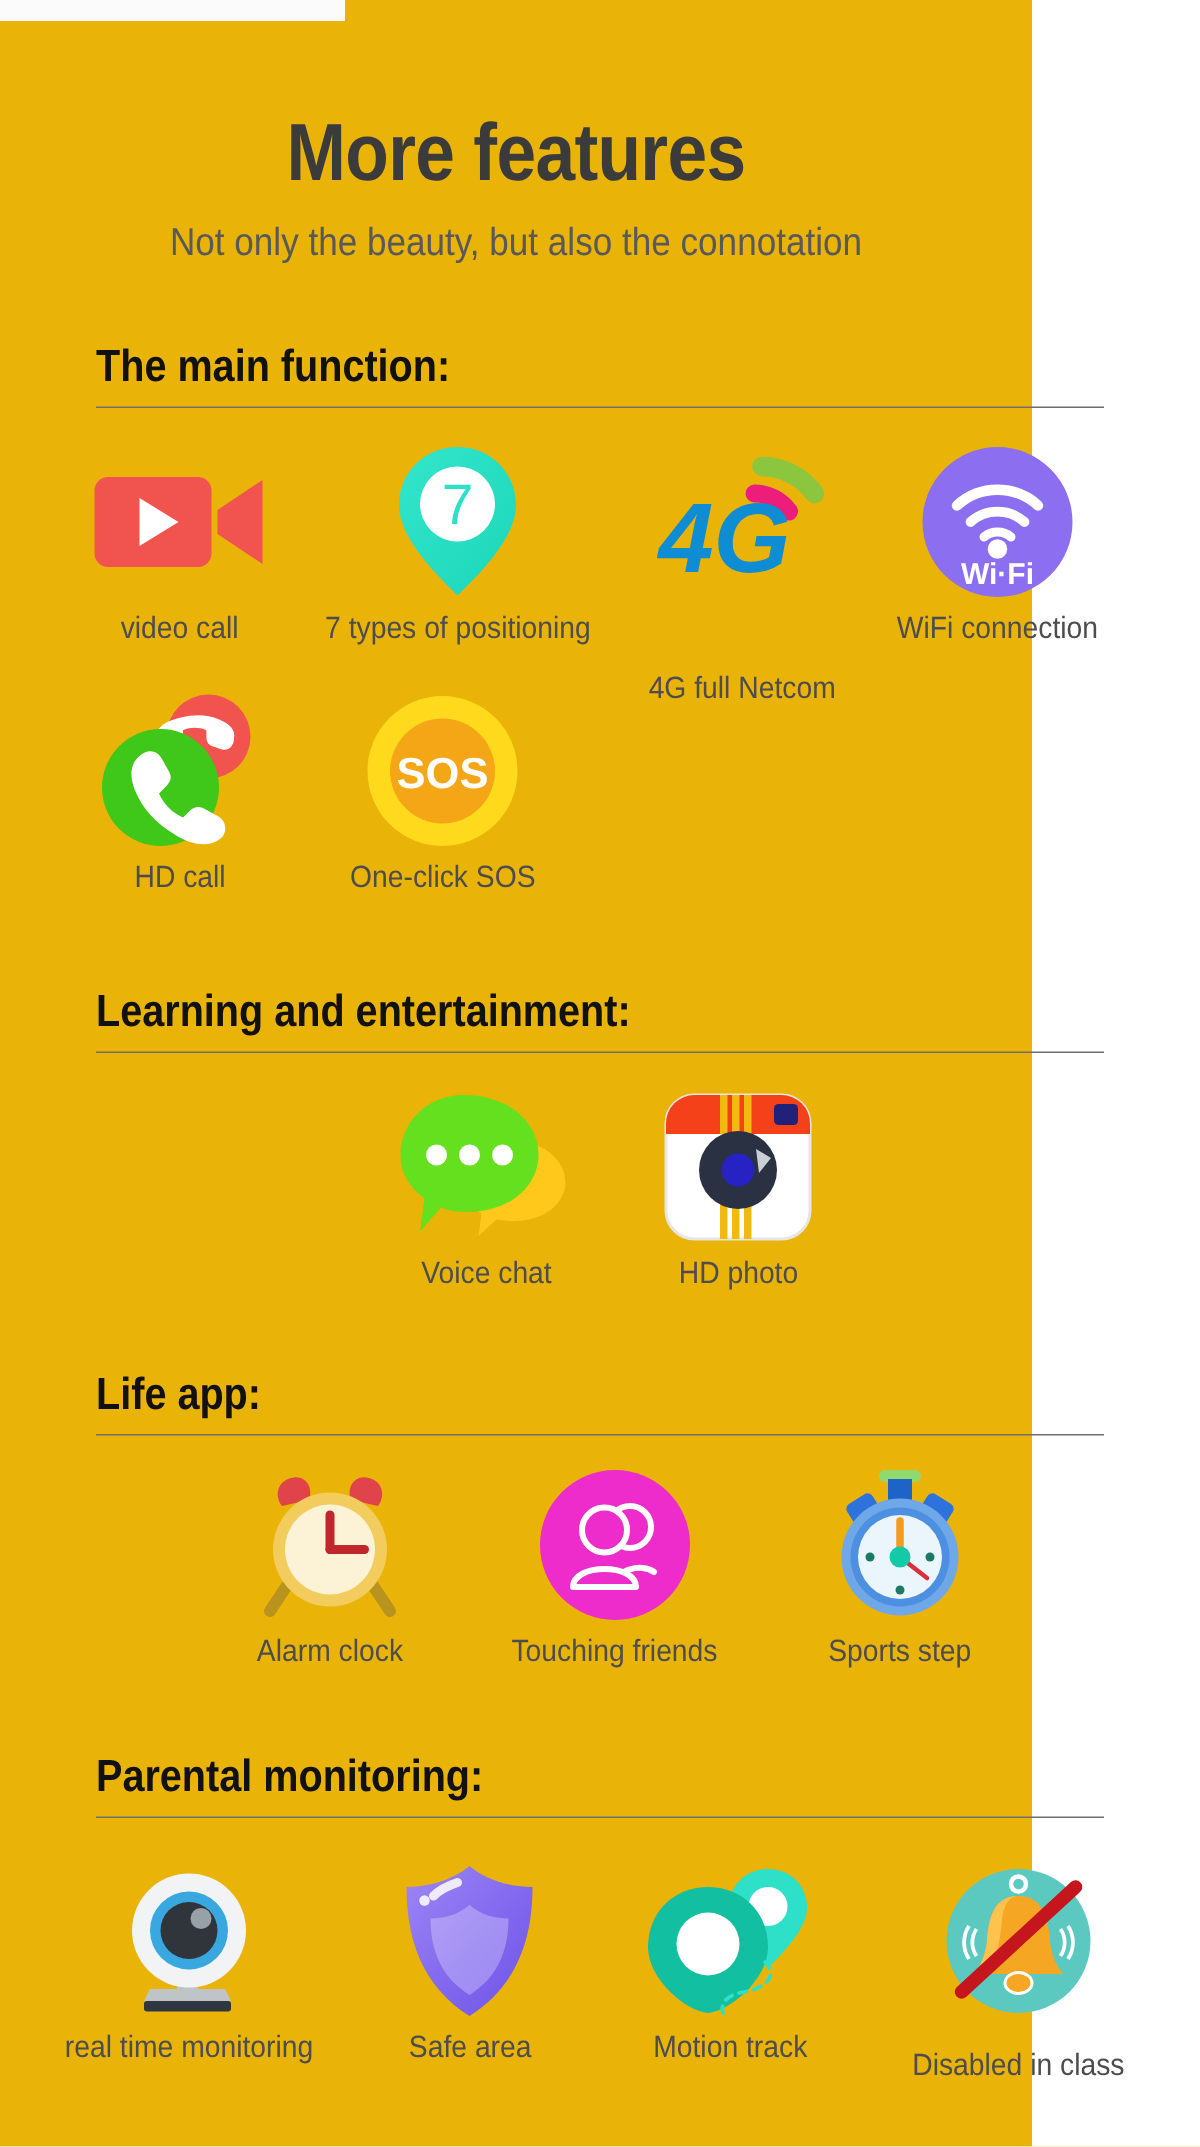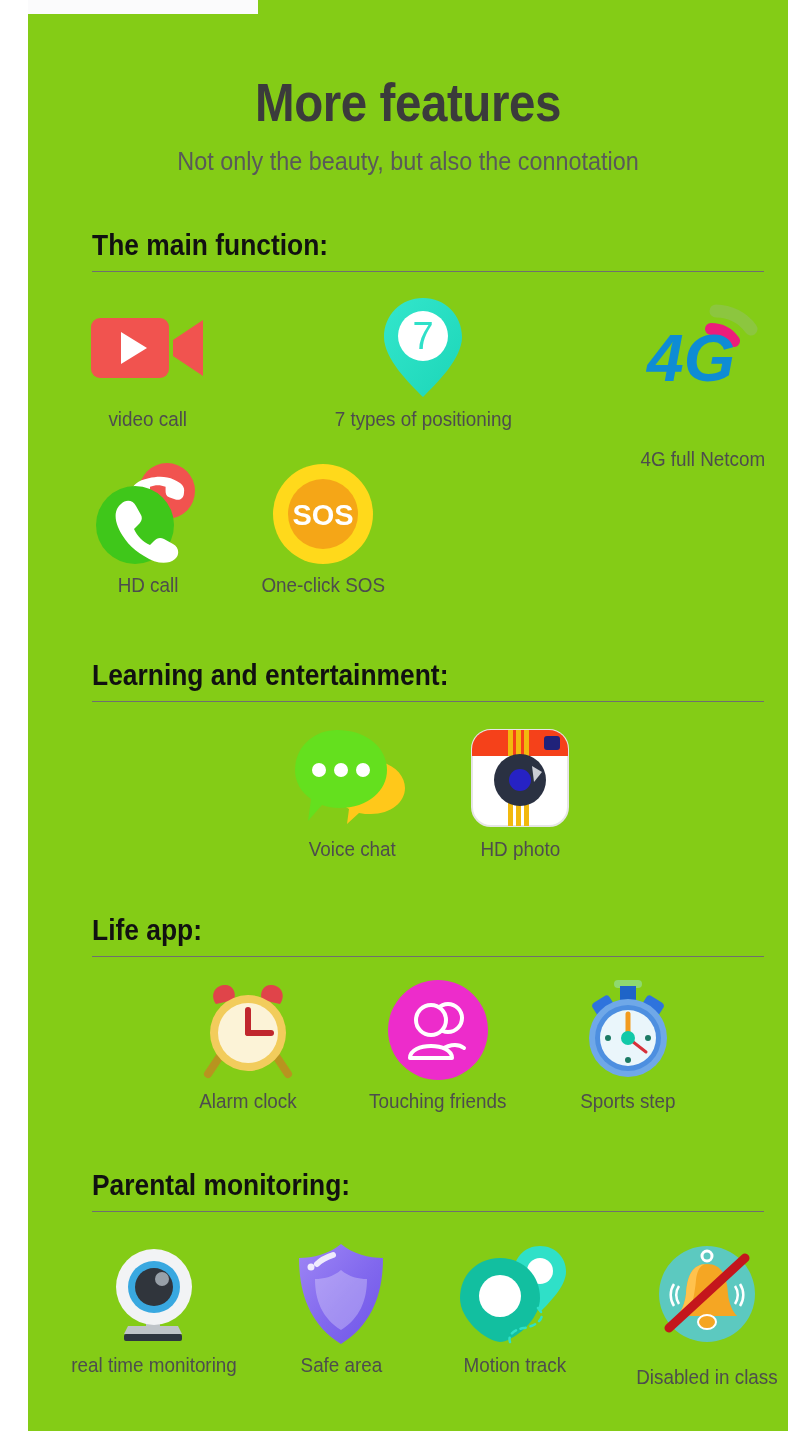--- a/index.html
+++ b/index.html
@@ -8,26 +8,25 @@
     background: #ffffff;
   }
   body {
     width: 800px;
     height: 1431px;
     position: relative;
     font-family: "Liberation Sans", sans-serif;
     overflow: hidden;
   }
   .page {
-    width: 760px;
+    width: 688px;
     height: 1431px;
     position: relative;
-    background: #84cc16;
+    background: #eab308;
     box-sizing: border-box;
-    margin-left: 28px;
   }
   .corner-tint {
     position: absolute;
     left: 0; top: 0;
     width: 230px; height: 14px;
     background: #fbfbfc;
   }
 
   
   .header {
@@ -159,20 +158,33 @@
       <div class="icon-box">
         <svg width="124" height="90" viewBox="0 0 124 90">
           <path d="M75 8 A44 44 0 0 1 110 26" stroke="#8CC63F" stroke-width="13" fill="none" stroke-linecap="round"></path>
           <path d="M70 26 A28 28 0 0 1 93 38" stroke="#EC1D7B" stroke-width="12" fill="none" stroke-linecap="round"></path>
           <text x="6" y="78" font-family="'Liberation Sans', sans-serif" font-size="66" font-weight="bold" font-style="italic" fill="#0E8CD4">4G</text>
         </svg>
       </div>
       <div class="cell-label">4G full Netcom</div>
     </div>
 
+    <div class="cell" style="width:170px;">
+      <div class="icon-box">
+        <svg width="104" height="104" viewBox="0 0 104 104">
+          <circle cx="52" cy="52" r="50" fill="#8B6FF0"></circle>
+          <path d="M25 41 A40 40 0 0 1 79 41" stroke="#ffffff" stroke-width="7" fill="none" stroke-linecap="round"></path>
+          <path d="M34 52 A27 27 0 0 1 70 52" stroke="#ffffff" stroke-width="6.5" fill="none" stroke-linecap="round"></path>
+          <path d="M43 62 A14 14 0 0 1 61 62" stroke="#ffffff" stroke-width="6" fill="none" stroke-linecap="round"></path>
+          <circle cx="52" cy="70" r="6.5" fill="#ffffff"></circle>
+          <text x="52" y="93" text-anchor="middle" font-family="'Liberation Sans', sans-serif" font-size="20" font-weight="bold" fill="#ffffff">Wi·Fi</text>
+        </svg>
+      </div>
+      <div class="cell-label">WiFi connection</div>
+    </div>
 
   </div>
 
   <div class="row" id="row-main-2">
 
     <div class="cell" style="width:140px;">
       <div class="icon-box">
         <svg width="108" height="104" viewBox="0 0 108 104">
           <circle cx="73" cy="29" r="28" fill="#F1534F"></circle>
           <g transform="translate(73,29) rotate(135) translate(-73,-29)">

